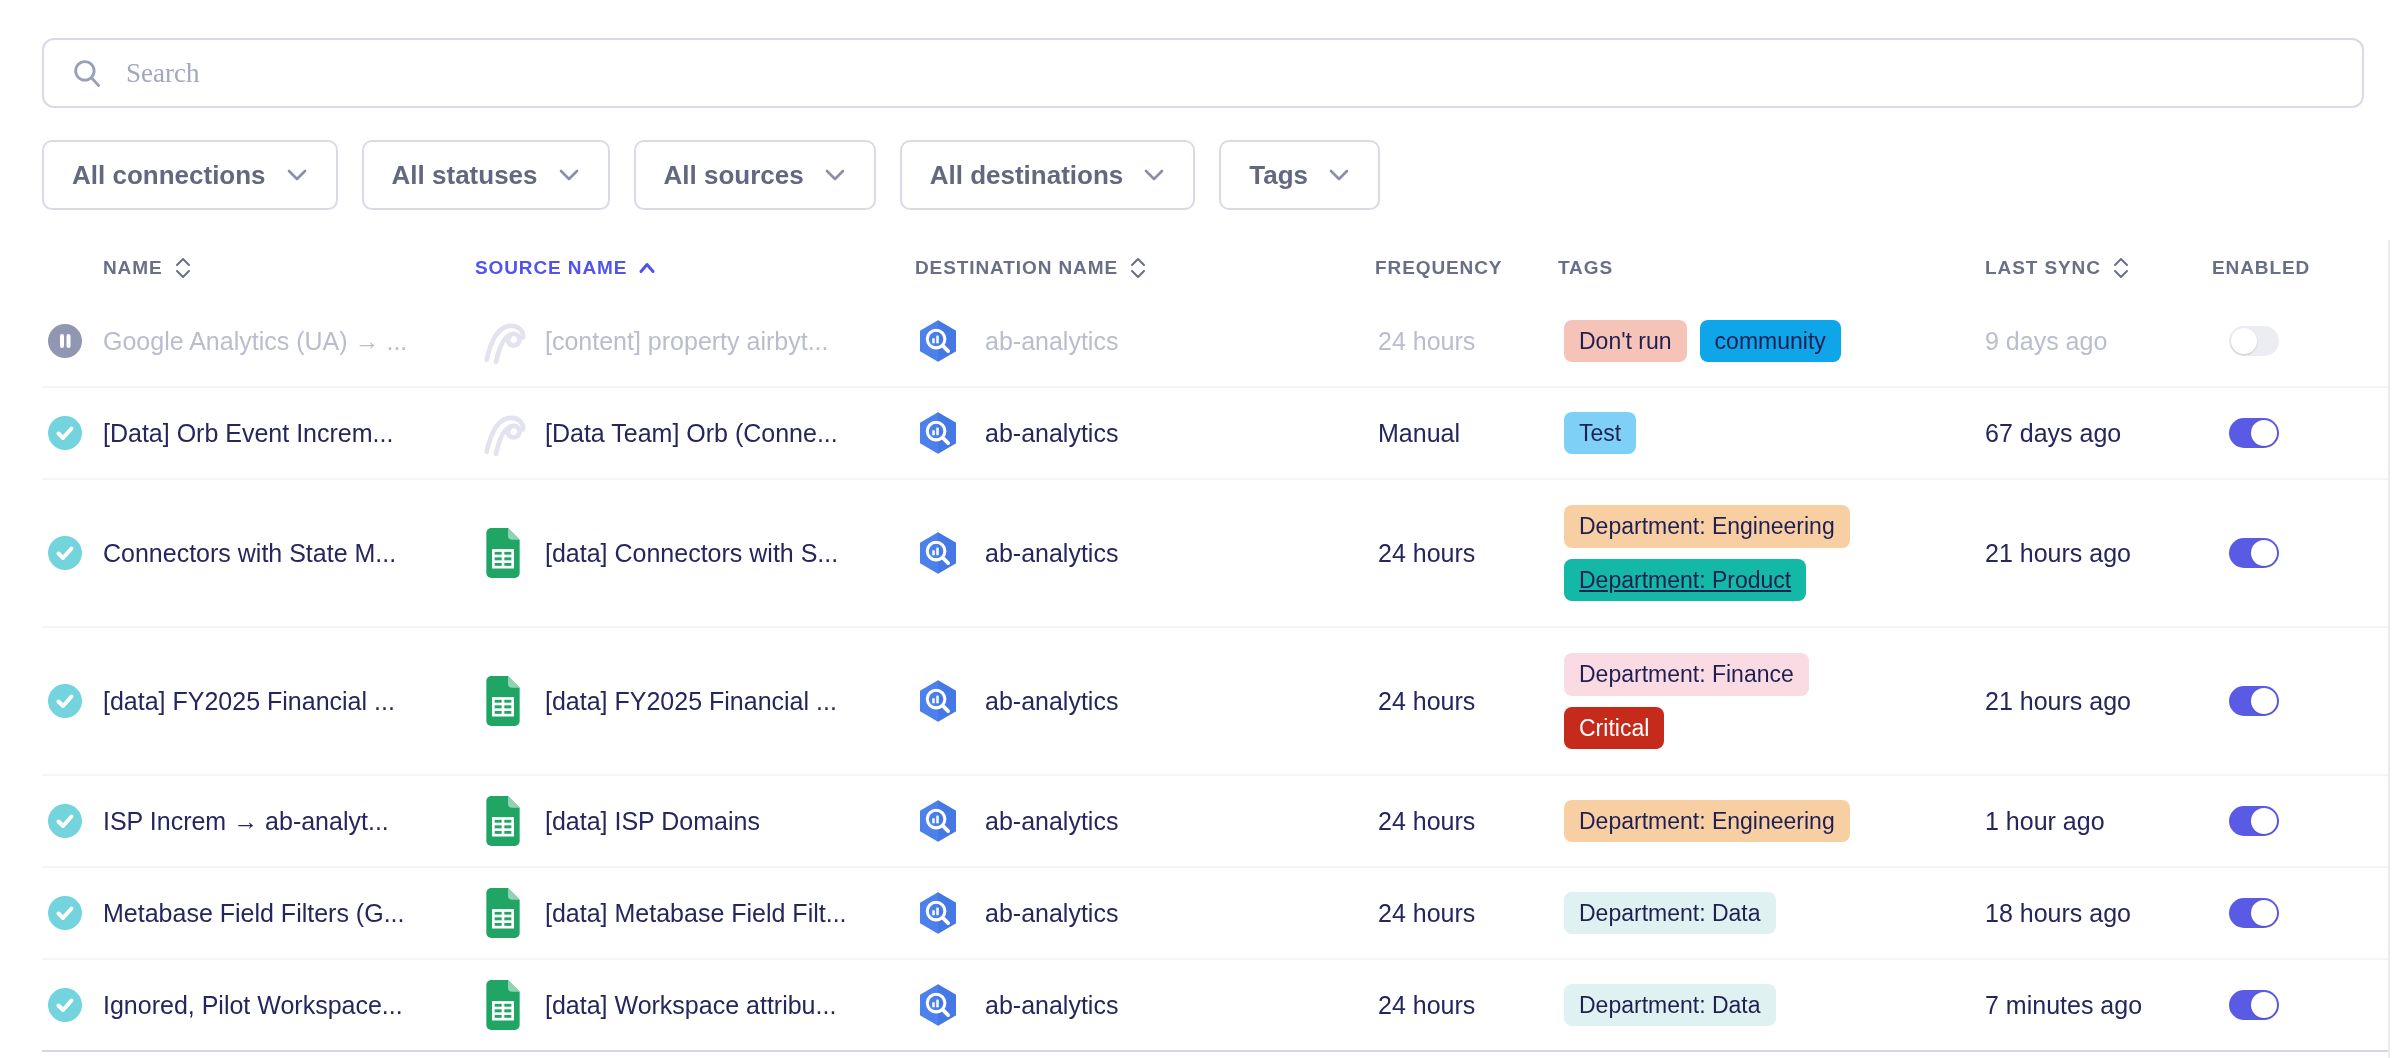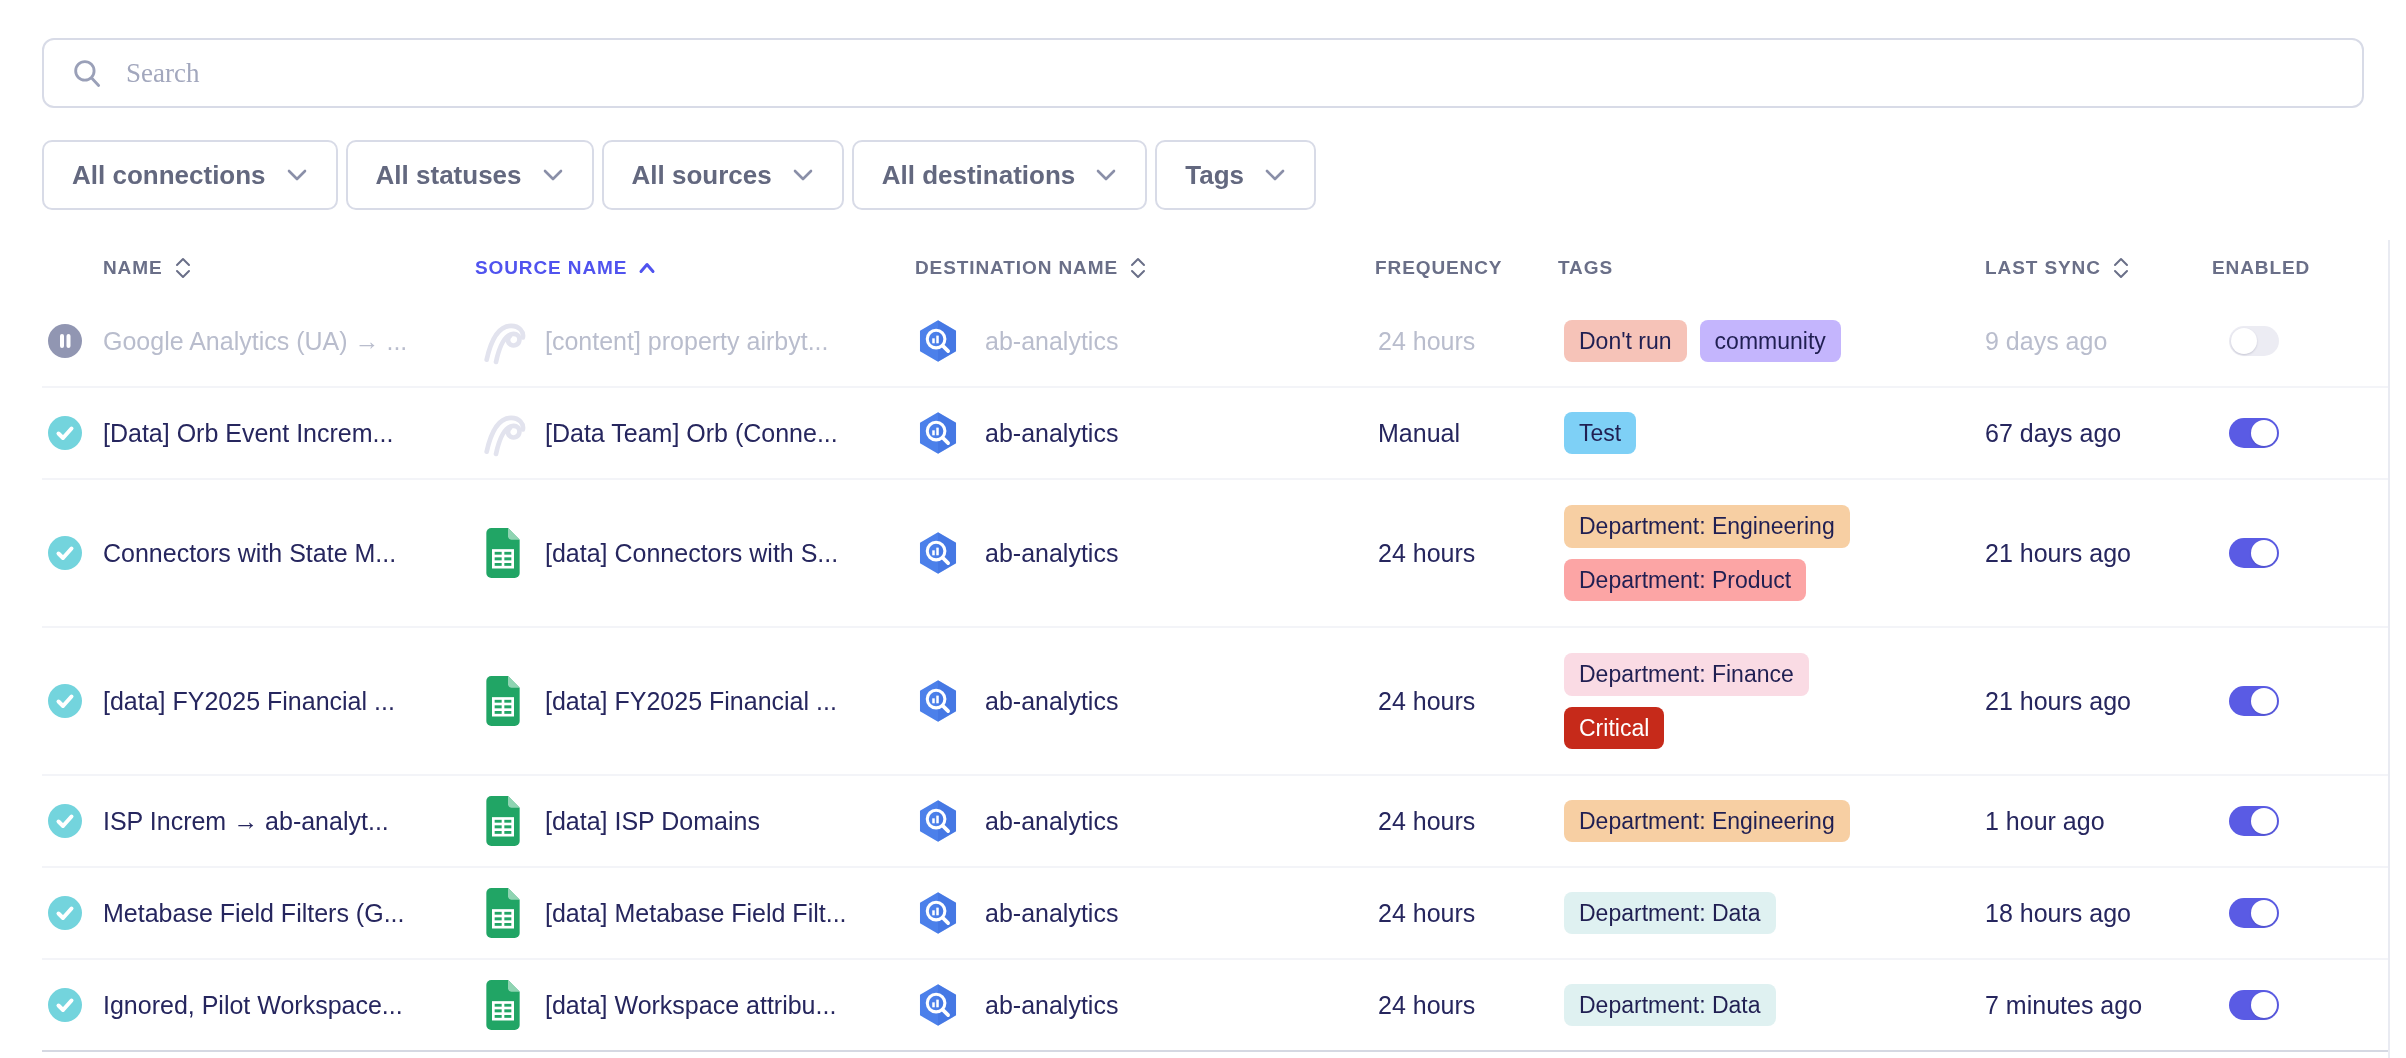--- a/index.html
+++ b/index.html
@@ -9,21 +9,21 @@
   
   .search-bar { position: absolute; left: 42px; top: 38px; width: 2322px; height: 70px;
     border: 2px solid #d8dbe7; border-radius: 12px; display: flex; align-items: center;
     padding: 0 26px; background: #fff; }
   .search-bar svg { flex: 0 0 auto; }
   .search-input { border: none; outline: none; flex: 1; height: 100%; margin-left: 22px;
     font-size: 27px; color: #3f4468; font-family: Liberation Serif, serif; background: transparent; }
   .search-input::placeholder { color: #a2a7bd; }
 
   
-  .filters { position: absolute; left: 42px; top: 140px; display: flex; gap: 8px; }
+  .filters { position: absolute; left: 42px; top: 140px; display: flex; gap: 24px; }
   .filter-btn { display: flex; align-items: center; gap: 20px; height: 70px; padding: 0 28px;
     background: #fff; border: 2px solid #d8dbe7; border-radius: 10px; cursor: pointer;
     font-family: inherit; }
   .filter-btn span { font-size: 26px; font-weight: 700; color: #63687f; }
 
   
   .table-wrap { position: absolute; left: 42px; top: 240px; width: 2348px; height: 818px;
     border-right: 2px solid #e9ebf2; }
   .grid { display: grid; grid-template-columns: 433px 440px 460px 183px 427px 210px 1fr;
     align-items: center; }
@@ -195,21 +195,21 @@
           <line x1="14.4" y1="14.4" x2="17.3" y2="17.3" stroke="#ffffff" stroke-width="1.9" stroke-linecap="round"></line>
         </svg>
       </span>
       <span class="txt dest-txt">ab-analytics</span>
     </div>
     <div class="cell c-freq">
           <span class="txt freq-txt">24 hours</span>
         </div>
     <div class="cell c-tags inline">
           <span class="tag" style="background: rgb(246, 195, 184); color: rgb(32, 31, 82);">Don't run</span>
-          <span class="tag" style="background: #c4b5fd; color: rgb(32, 31, 82);">community</span>
+          <span class="tag" style="background: #0ea5e9; color: rgb(32, 31, 82);">community</span>
         </div>
     <div class="cell c-sync">
           <span class="txt sync-txt">9 days ago</span>
         </div>
     <div class="cell c-enabled">
       <span class="toggle off">
             <span class="knob"></span>
           </span>
     </div>
   </div>
@@ -302,21 +302,21 @@
           <line x1="14.4" y1="14.4" x2="17.3" y2="17.3" stroke="#ffffff" stroke-width="1.9" stroke-linecap="round"></line>
         </svg>
       </span>
       <span class="txt dest-txt">ab-analytics</span>
     </div>
     <div class="cell c-freq">
           <span class="txt freq-txt">24 hours</span>
         </div>
     <div class="cell c-tags stack">
           <span class="tag" style="background: rgb(247, 207, 163); color: rgb(32, 31, 82);">Department: Engineering</span>
-          <span class="tag" style="background: #fca5a5; color: rgb(32, 31, 82);">Department: Product</span>
+          <span class="tag" style="background: #14b8a6; color: rgb(32, 31, 82); text-decoration: underline;">Department: Product</span>
         </div>
     <div class="cell c-sync">
           <span class="txt sync-txt">21 hours ago</span>
         </div>
     <div class="cell c-enabled">
       <span class="toggle on">
             <span class="knob"></span>
           </span>
     </div>
   </div>

